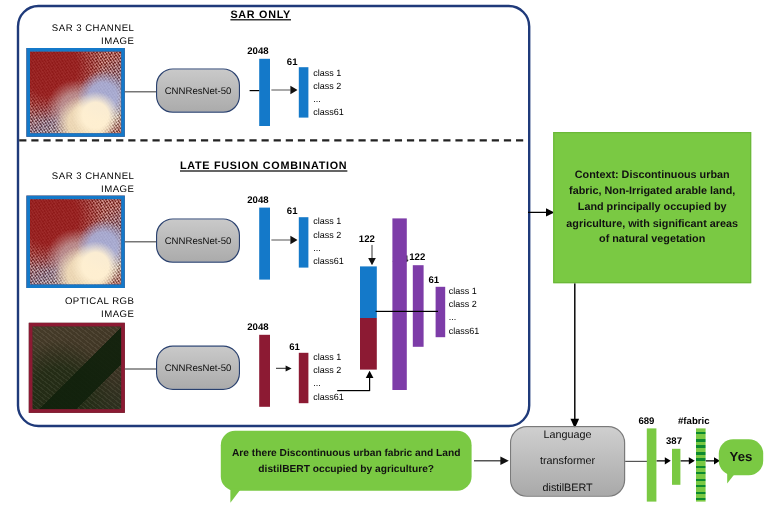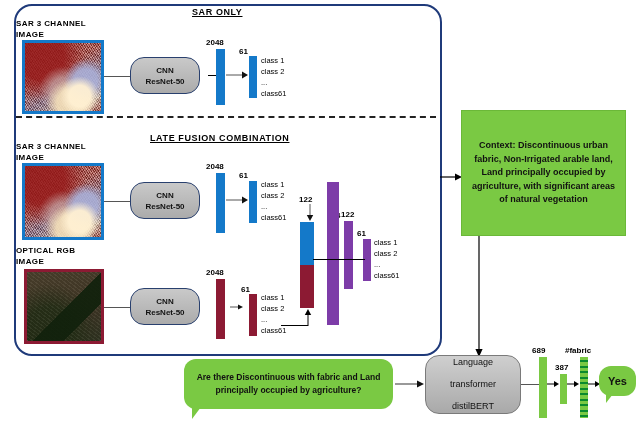--- a/index.html
+++ b/index.html
@@ -25,22 +25,22 @@
     left:16px;top:116px;width:420px;height:0;
     border-top:2px dashed #222;
   }
 
   
   .sec-title{
     font-size:9px;font-weight:bold;letter-spacing:.6px;
     color:#000;white-space:nowrap;text-decoration:underline;
   }
   .img-title{
-    font-size:8px;font-weight:bold;letter-spacing:.4px;
-    color:#000;text-align:left;line-height:11px;white-space:nowrap;
+    font-size:8px;font-weight:normal;letter-spacing:.4px;
+    color:#000;text-align:right;line-height:11px;white-space:nowrap;
   }
 
   
   .thumb{border-style:solid;border-width:3px;box-sizing:border-box;}
   .thumb-sar{
     border-color:#1479c9;
     background-color:#9b2a22;
     background-image:
       radial-gradient(circle at 72% 78%, rgba(255,240,210,.95) 0 14%, rgba(255,255,255,0) 26%),
       radial-gradient(circle at 80% 55%, rgba(170,175,215,.9) 0 16%, rgba(255,255,255,0) 30%),
@@ -60,22 +60,22 @@
       linear-gradient(-48deg, rgba(255,255,255,.07) 0 1px, rgba(0,0,0,0) 1px 18px),
       repeating-linear-gradient(38deg, rgba(255,255,255,.05) 0 1px, rgba(0,0,0,.07) 1px 3px),
       radial-gradient(circle at 30% 85%, rgba(36,46,22,.9) 0 30%, rgba(0,0,0,0) 60%),
       linear-gradient(160deg,#4a3f2c 0%, #453a28 45%, #3c3524 70%, #2e3320 100%);
   }
 
   
   .cnn{
     background:linear-gradient(180deg,#c9c9c9,#ababab);
     border:1.5px solid #29406e;border-radius:14px;
-    display:flex;flex-direction:column;align-items:center;justify-content:center;
-    font-size:8px;font-weight:bold;color:#111;line-height:11px;
+    display:flex;flex-direction:row;align-items:center;justify-content:center;
+    font-size:8px;font-weight:normal;color:#111;line-height:11px;
     box-sizing:border-box;
   }
 
   
   .bar{position:absolute;}
   .bar-blue{background:#1479c9;}
   .bar-red{background:#8c1a33;}
   .bar-purple{background:#7d3ca8;}
   .bar-green{background:#7ac943;}
 
@@ -291,21 +291,21 @@
   </div>
 
   <div class="abs arrow" style="left:473px;top:236px;">
     <svg width="12" height="122" viewBox="0 0 12 122">
       <line x1="6" y1="0" x2="6" y2="114" stroke="#000" stroke-width="1.2"></line>
       <polygon points="2.4,113 9.6,113 6,121" fill="#000"></polygon>
     </svg>
   </div>
 
   <div class="abs bubble" style="left:184px;top:359px;width:209px;height:50px;font-size:8.5px;line-height:13px;padding:3px 8px;">
-    <div>Are there Discontinuous with fabric and Land principally occupied by agriculture?</div>
+    <div>Are there Discontinuous urban fabric and Land distilBERT occupied by agriculture?</div>
   </div>
   <div class="abs" style="left:192px;top:407px;width:0;height:0;border-left:9px solid #7ac943;border-bottom:12px solid transparent;"></div>
 
   <div class="abs arrow" style="left:395px;top:379px;">
     <svg width="30" height="10" viewBox="0 0 30 10">
       <line x1="0" y1="5" x2="23" y2="5" stroke="#555" stroke-width="1.2"></line>
       <polygon points="22,1.5 29,5 22,8.5" fill="#111"></polygon>
     </svg>
   </div>
 

